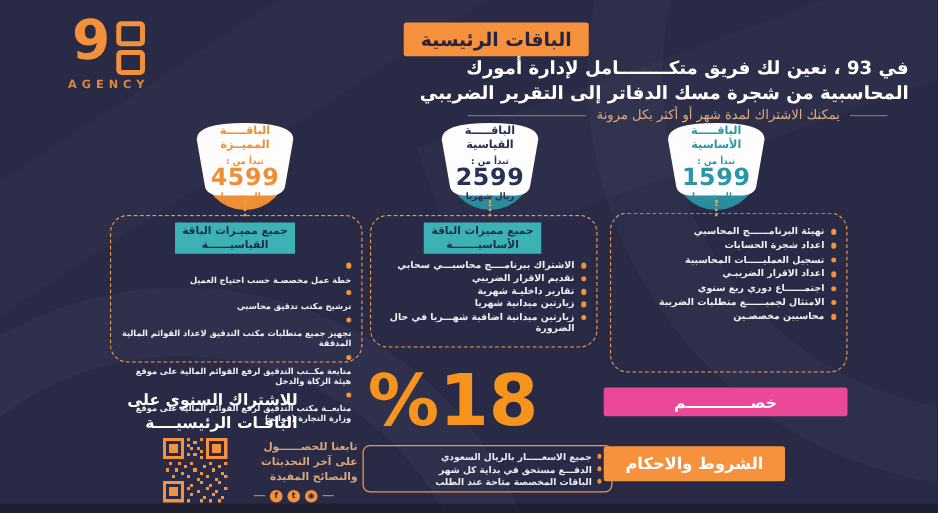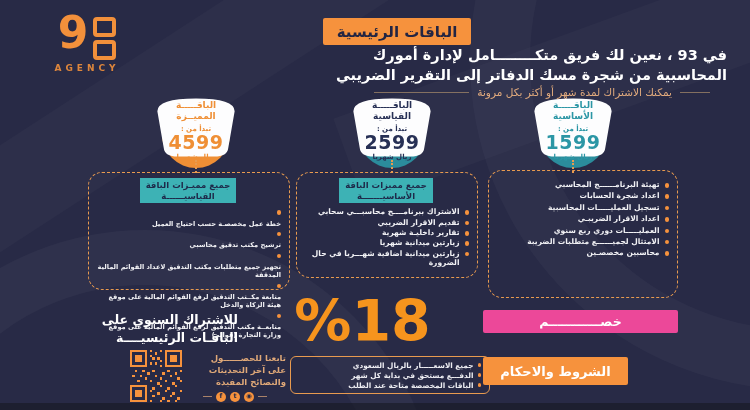--- a/index.html
+++ b/index.html
@@ -232,21 +232,21 @@
     <div class="feat-item">
         <span class="bullet"></span>
         <span>تسجيل العمليـــــات المحاسبية</span>
       </div>
     <div class="feat-item">
         <span class="bullet"></span>
         <span>اعداد الاقرار الضريبـي</span>
       </div>
     <div class="feat-item">
         <span class="bullet"></span>
-        <span>العمليـــــات دوري ربع سنوي</span>
+        <span>اجتمــــــاع دوري ربع سنوي</span>
       </div>
     <div class="feat-item">
         <span class="bullet"></span>
         <span>الامتثال لجميــــــع متطلبات الضريبة</span>
       </div>
     <div class="feat-item">
         <span class="bullet"></span>
         <span>محاسبين مخصصـين</span>
       </div>
   </div>

